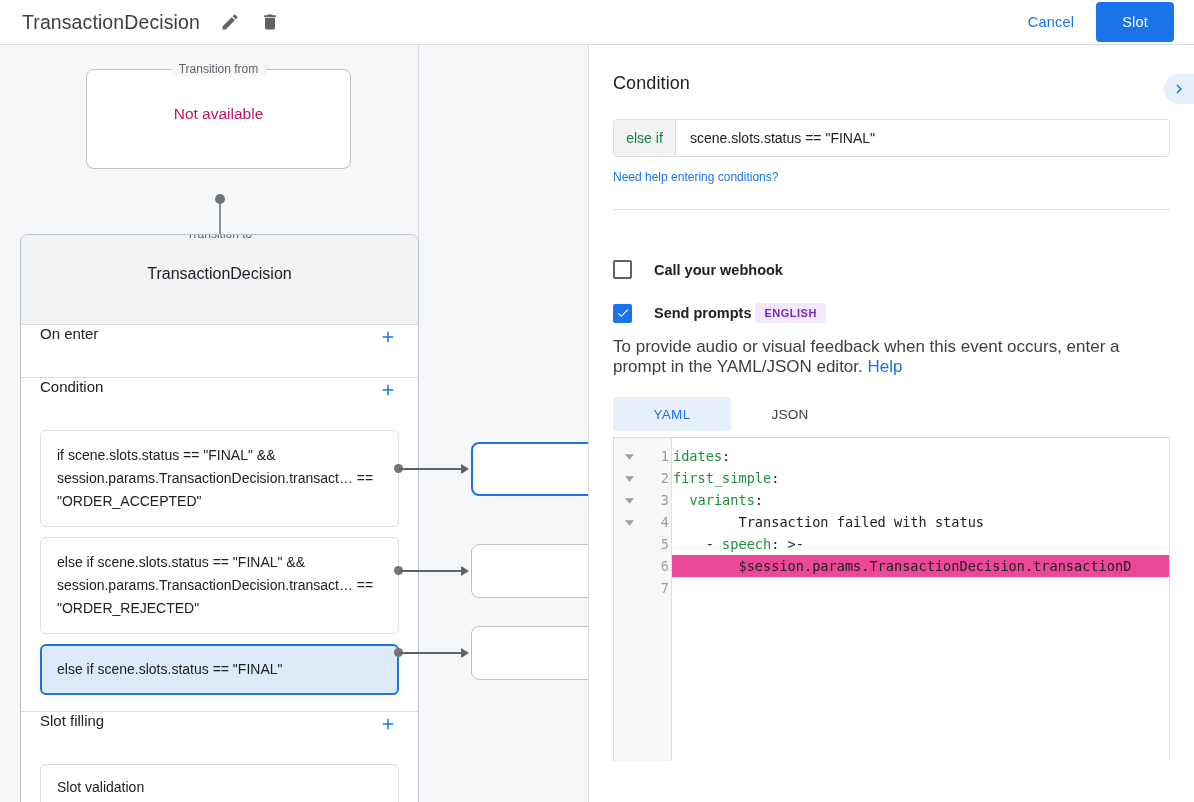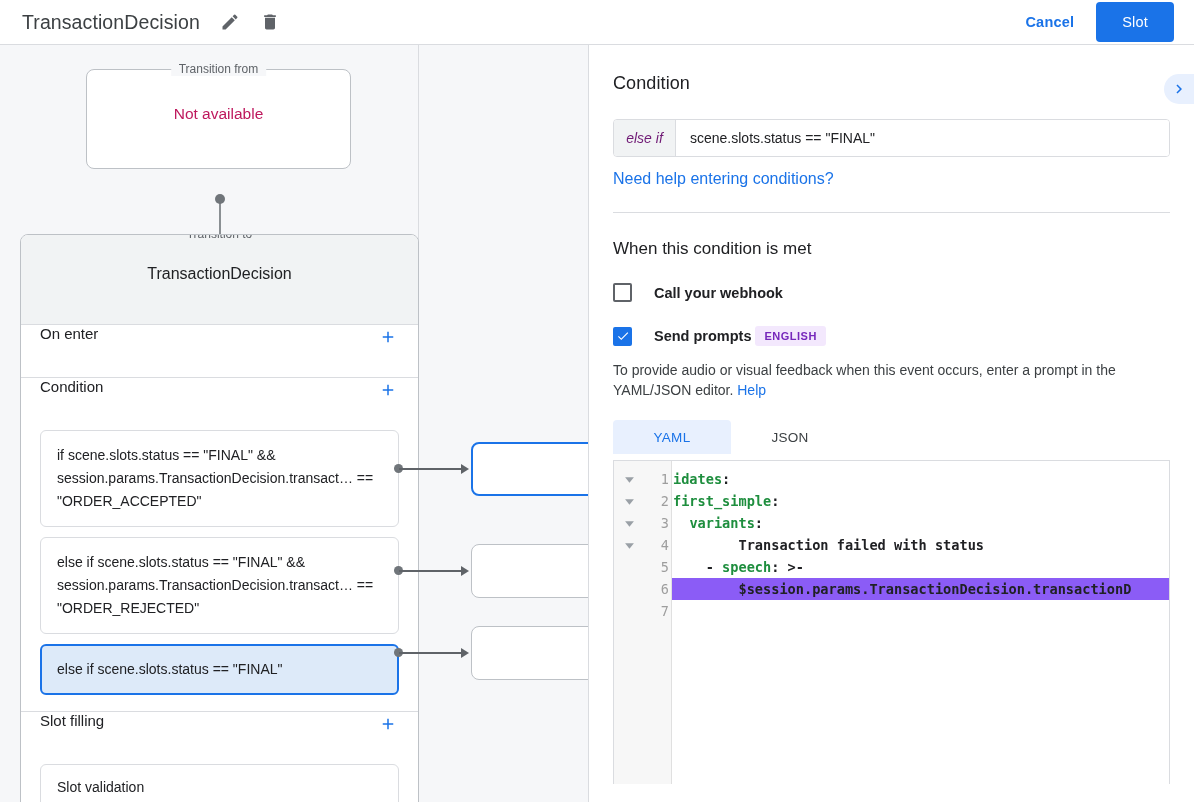--- a/index.html
+++ b/index.html
@@ -29,21 +29,21 @@
     width: 28px; height: 28px;
     display: flex; align-items: center; justify-content: center;
     cursor: pointer;
     border-radius: 50%;
   }
   .icon-btn svg { display: block; }
   #edit-btn { margin-left: 16px; }
   #delete-btn { margin-left: 12px; }
   .topbar-spacer { flex: 1; }
   .cancel-btn {
-    font-size: 14.5px; color: #1a73e8; font-weight: 700;
+    font-size: 14.5px; color: #1a73e8; font-weight: 400;
     background: none; border: none; cursor: pointer;
     padding: 8px 12px; letter-spacing: .2px;
     font-family: inherit;
   }
   .save-btn {
     margin-left: 10px; margin-right: 20px;
     background: #1a73e8; color: #fff;
     font-size: 14.5px; font-weight: 500;
     border: none; border-radius: 4px;
     padding: 0 26px; height: 40px;
@@ -227,36 +227,35 @@
     border: 1px solid #dadce0;
     border-radius: 4px;
     height: 38px;
     overflow: hidden;
   }
   .cond-prefix {
     width: 62px;
     background: #f1f3f4;
     border-right: 1px solid #dadce0;
     display: flex; align-items: center; justify-content: center;
-    font-size: 14px; color: #701a75;
+    font-size: 14px; color: #15803d;
     flex: none;
-    font-style: italic;
   }
   .cond-value {
     flex: 1;
     border: none; outline: none;
     padding: 0 14px;
     font-size: 14px; color: #202124;
     font-family: inherit;
     background: #fff;
   }
   .help-link {
     display: inline-block;
     margin-top: 13px;
-    font-size: 16px; color: #1a73e8;
+    font-size: 12px; color: #1a73e8;
     text-decoration: none; cursor: pointer;
   }
 
   .rp-divider {
     height: 1px; background: #dadce0;
     margin-top: 24px;
   }
 
   .rp-section-bottom { padding: 26px 24px 0 24px; }
   .rp-subtitle { font-size: 17px; color: #202124; }
@@ -282,21 +281,21 @@
   }
   .lang-badge {
     margin-left: 4px;
     background: #f3e8fd; color: #7627bb;
     font-size: 11px; font-weight: 700;
     letter-spacing: .5px;
     padding: 4px 9px; border-radius: 3px;
   }
   .helper-text {
     margin-top: 14px;
-    font-size: 14px; color: #3c4043; line-height: 20px;
+    font-size: 17px; color: #3c4043; line-height: 20px;
     max-width: 560px;
   }
   .helper-text a { color: #1a73e8; text-decoration: none; cursor: pointer; }
 
   .tabs { display: flex; margin-top: 20px; }
   .tab {
     height: 34px; min-width: 118px;
     display: flex; align-items: center; justify-content: center;
     font-size: 13.5px; color: #3c4043;
     cursor: pointer; letter-spacing: .3px;
@@ -338,23 +337,22 @@
   .code-area {
     flex: 1; padding-top: 7px; position: relative; overflow: hidden;
   }
   .code-line {
     height: 22px; line-height: 22px;
     font-family: "DejaVu Sans Mono", monospace;
     font-size: 13.6px;
     white-space: pre;
     color: #202124;
     padding-left: 1px;
-    font-weight: bold;
-  }
-  .code-line.hl { background: #8b5cf6; }
+  }
+  .code-line.hl { background: #ec4899; }
   .tok-key { color: #1e8e3e; }
   .tok-plain { color: #202124; }
 </style>
 </head>
 <body>
 
 <div class="topbar">
   <div class="topbar-title">TransactionDecision</div>
 
   <div class="icon-btn" id="edit-btn">
@@ -472,21 +470,20 @@
       <div class="cond-prefix">else if</div>
       <input class="cond-value" type="text" value="scene.slots.status == &quot;FINAL&quot;" style="">
     </div>
 
     <a class="help-link">Need help entering conditions?</a>
 
     <div class="rp-divider"></div>
   </div>
 
   <div class="rp-section-bottom">
-    <div class="rp-subtitle">When this condition is met</div>
 
     <div class="check-row">
       <div class="checkbox"></div>
       <div class="check-label">Call your webhook</div>
     </div>
 
     <div class="check-row">
       <div class="checkbox checked">
         <svg width="14" height="14" viewBox="0 0 24 24" fill="#ffffff">
           <path d="M9 16.17 4.83 12l-1.42 1.41L9 19 21 7l-1.41-1.41z"></path>

